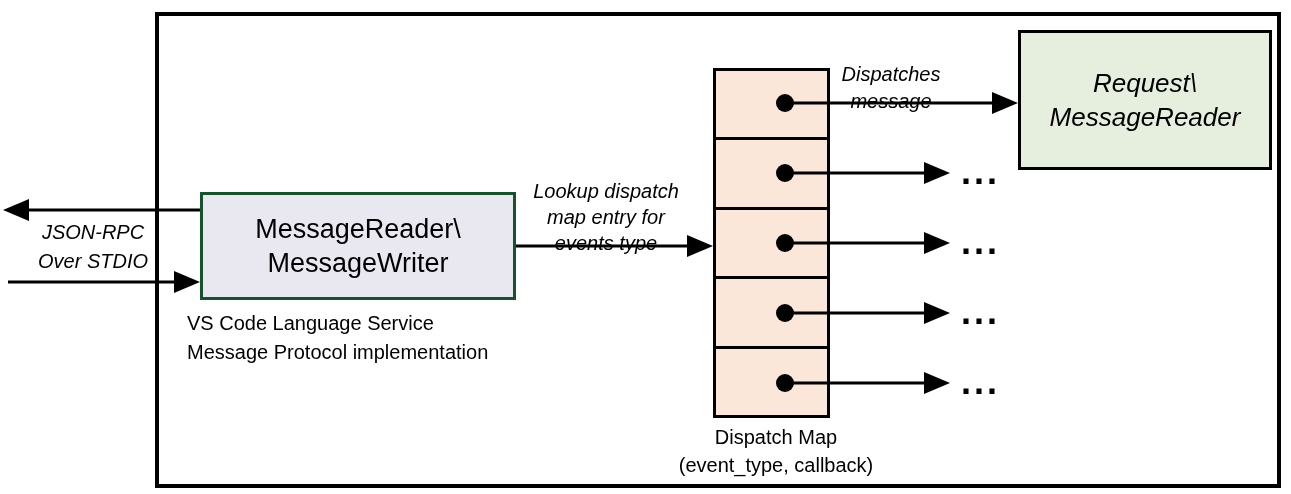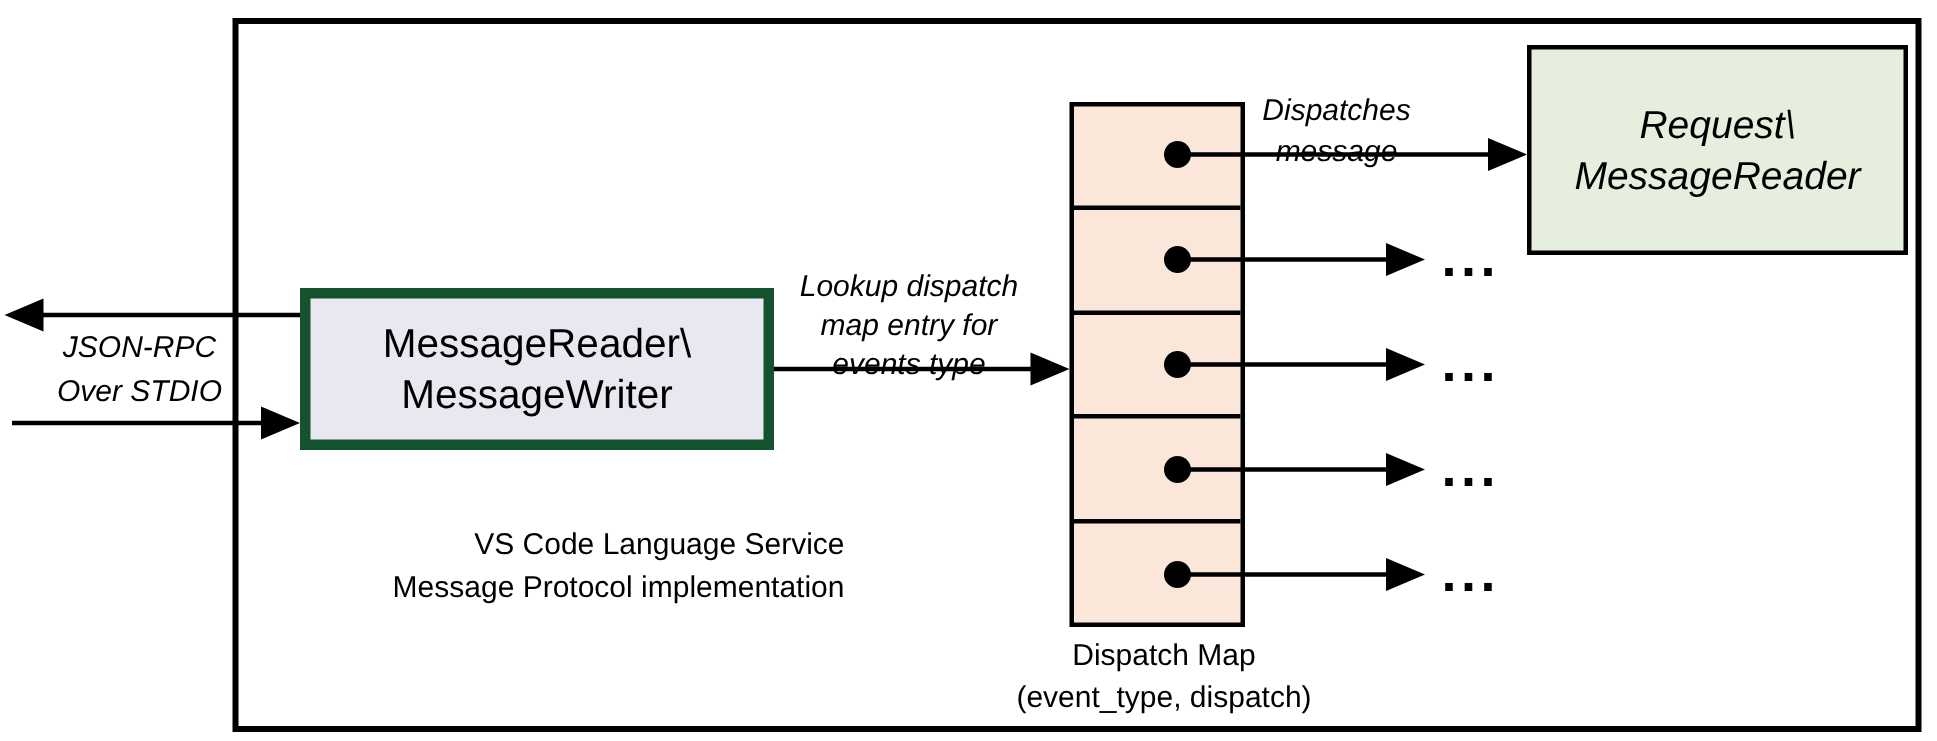--- a/index.html
+++ b/index.html
@@ -37,33 +37,32 @@
     display: inline-block;
     border-bottom: 3px solid #000;
     padding-bottom: 3px;
     line-height: 1.05;
   }
 
   
   #message-box {
     left: 200px; top: 192px;
     width: 316px; height: 108px;
-    border: 7px solid #14532d;
+    border: 3px solid #14532d;
     display: flex; flex-direction: column;
     align-items: center; justify-content: center;
     font-size: 27px; line-height: 34px;
     text-align: center;
     z-index: 2;
   }
   #message-box-caption {
     left: 187px; top: 309px; width: 376px;
-    text-align: right;
+    text-align: left;
     font-size: 20px; line-height: 29px;
     z-index: 2;
-    margin-top: 40px;
   }
 
   
   #stdio-label {
     left: 18px; top: 218px; width: 150px;
     text-align: center;
     font-style: italic;
     font-size: 20px; line-height: 29px;
     z-index: 2;
   }
@@ -183,21 +182,21 @@
   <div id="dispatch-map" class="abs" style="background: rgb(251, 231, 218);">
     <div class="map-cell"></div>
     <div class="map-cell"></div>
     <div class="map-cell"></div>
     <div class="map-cell"></div>
     <div class="map-cell"></div>
   </div>
 
   <div id="dispatch-map-caption" class="abs">
     <div>Dispatch Map</div>
-    <div>(event_type, dispatch)</div>
+    <div>(event_type, callback)</div>
   </div>
 
   <div id="callback-box" class="abs" style="background: rgb(230, 238, 221); font-style: italic;">
     <div>Request\</div>
     <div>MessageReader</div>
   </div>
 
 
   <div class="ellipsis abs" style="left:961px; top:162px;">...</div>
   <div class="ellipsis abs" style="left:961px; top:232px;">...</div>

